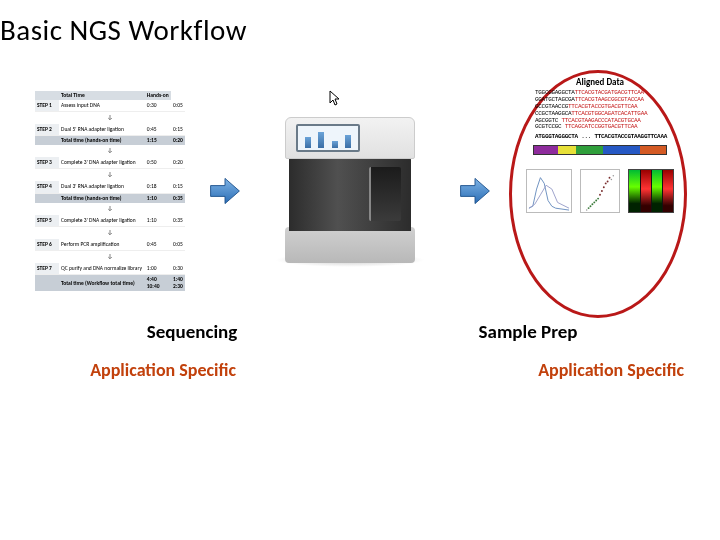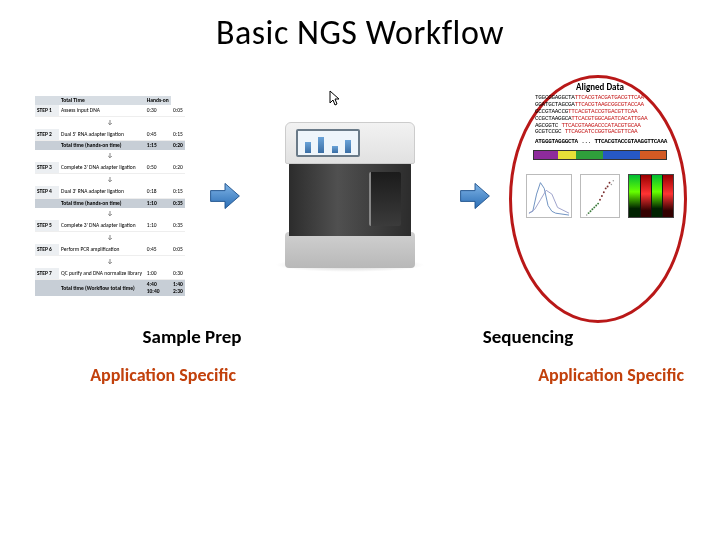--- a/index.html
+++ b/index.html
@@ -5,22 +5,22 @@
   * { box-sizing: border-box; margin: 0; padding: 0; }
   body {
     width: 720px;
     height: 540px;
     background: #ffffff;
     font-family: Calibri, Arial, sans-serif;
     position: relative;
     overflow: hidden;
   }
   .title {
-    text-align: center;
-    font-size: 34px;
+    text-align: left;
+    font-size: 29px;
     font-weight: 400;
     color: #000;
     margin-top: 12px;
     letter-spacing: 0.5px;
   }
   .content {
     display: flex;
     justify-content: space-around;
     align-items: center;
     margin-top: 28px;
@@ -375,21 +375,21 @@
                 <div class="lane-r"></div>
             </div>
           </div>
         </div>
       </div>
     </div>
   </div>
 </div>
 
 <div class="labels">
+  <div>Sequencing</div>
   <div>Sample Prep</div>
-  <div>Sequencing</div>
 </div>
 
 <div class="appspec">
   <div>Application Specific</div>
   <div class="empty">.</div>
   <div>Application Specific</div>
 </div>
 
 </body></html>

